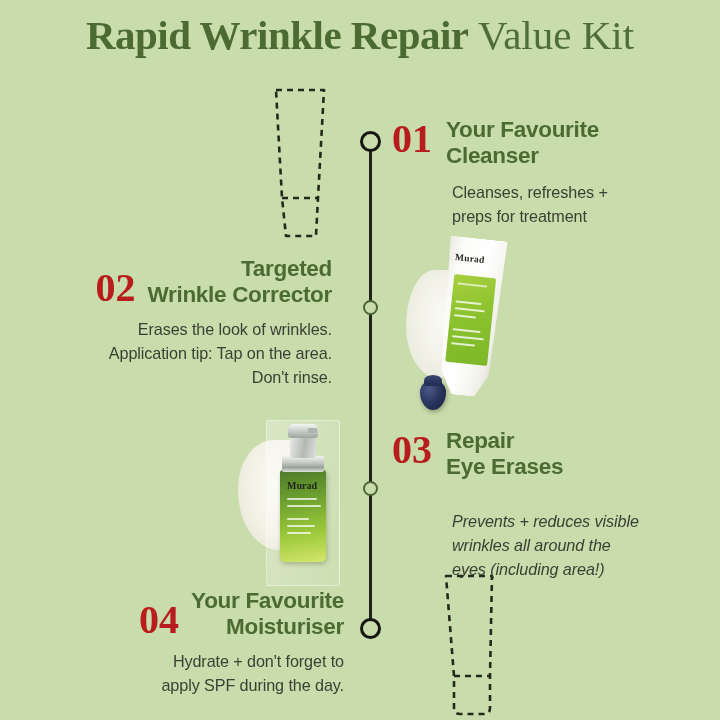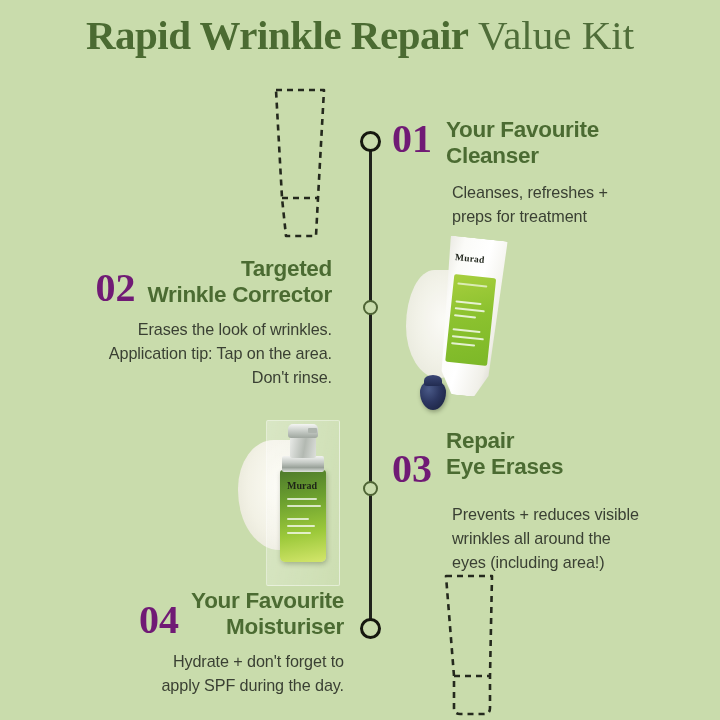--- a/index.html
+++ b/index.html
@@ -81,21 +81,21 @@
   .step { position: absolute; }
   .step-head {
     display: flex;
     align-items: flex-start;
   }
   .num {
     font-family: "Liberation Serif", "DejaVu Serif", serif;
     font-weight: bold;
     font-size: 40px;
     line-height: 40px;
-    color: #701a75;
+    color: #b91c1c;
     letter-spacing: 0px;
     flex: 0 0 auto;
   }
   .head-txt {
     font-family: "Liberation Sans", sans-serif;
     font-weight: bold;
     font-size: 22.5px;
     line-height: 25.5px;
     color: #4b6b32;
     letter-spacing: -0.3px;
@@ -118,22 +118,22 @@
   
   .step-02 { left: 28px; top: 256px; width: 304px; text-align: right; }
   .step-02 .step-head { justify-content: flex-end; gap: 12px; }
   .step-02 .num { padding-top: 12px; }
   .step-02 .head-txt { text-align: right; }
   .step-02 .body-txt { margin-top: 9px; text-align: right; }
 
   
   .step-03 { left: 392px; top: 428px; }
   .step-03 .step-head { gap: 14px; }
-  .step-03 .num { padding-top: 2px; margin-top: 19px; }
-  .step-03 .body-txt { margin-top: 13px; margin-left: 60px; }
+  .step-03 .num { padding-top: 2px; }
+  .step-03 .body-txt { margin-top: 30px; margin-left: 60px; font-style: italic; }
 
   
   .step-04 { left: 40px; top: 588px; width: 304px; text-align: right; }
   .step-04 .step-head { justify-content: flex-end; gap: 12px; }
   .step-04 .num { padding-top: 12px; }
   .step-04 .body-txt { margin-top: 9px; text-align: right; }
 
   
   .ghost-tube { position: absolute; }
   .ghost-top { left: 260px; top: 86px; }

